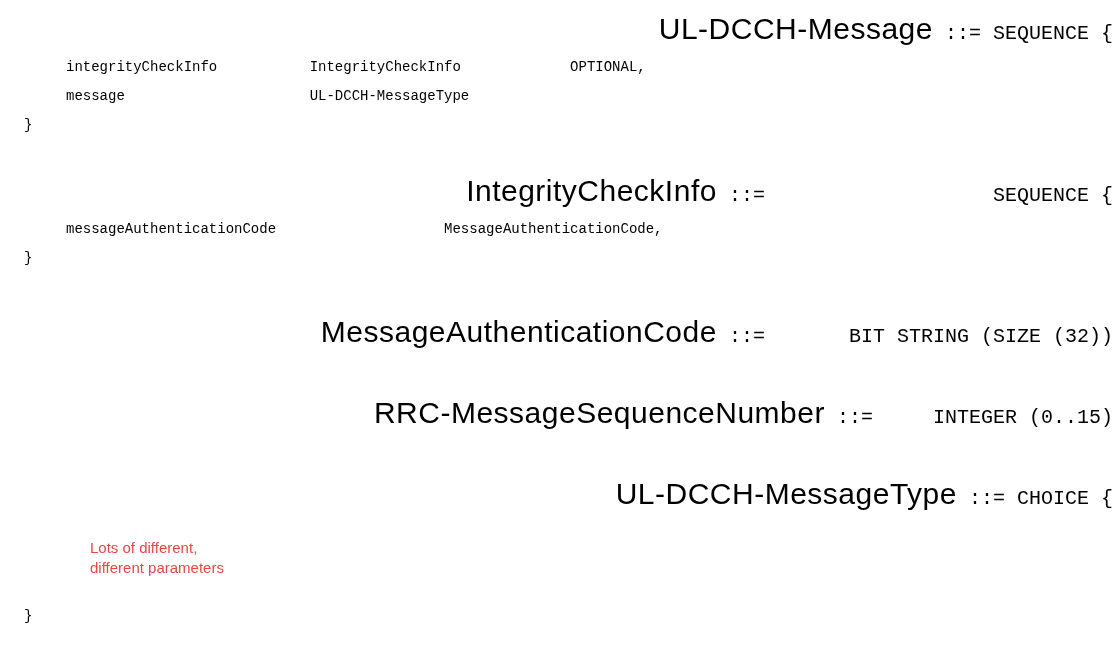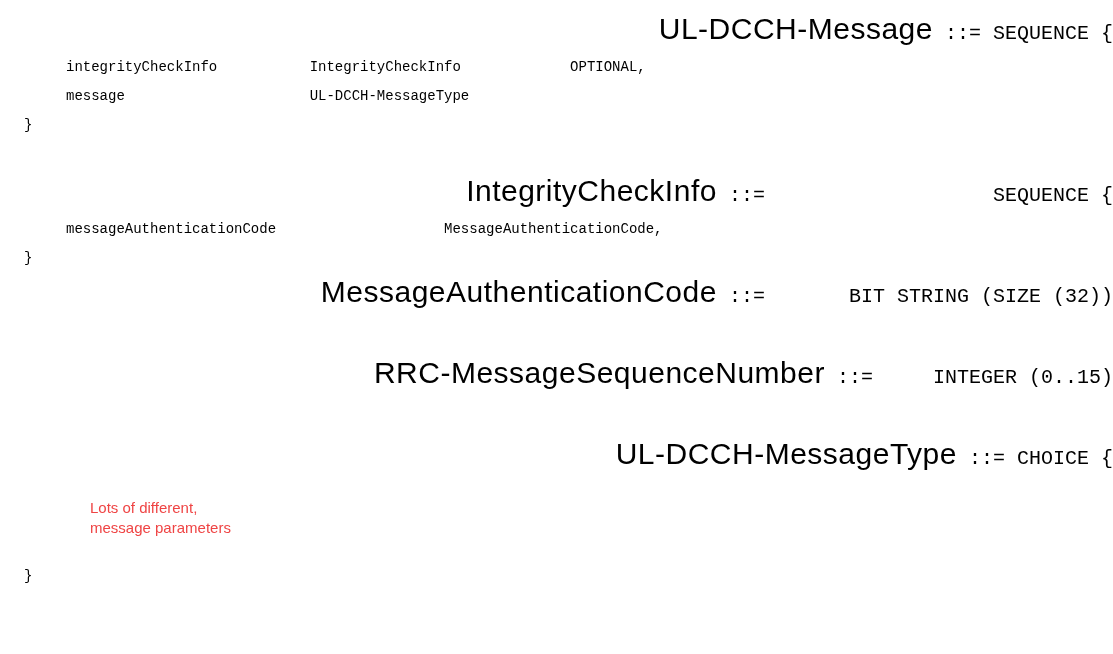--- a/index.html
+++ b/index.html
@@ -12,21 +12,21 @@
     height: 654px;
     overflow: hidden;
     color: #000000;
     font-family: "Liberation Sans", sans-serif;
   }
   .container {
     padding: 10px 0 0 24px;
   }
   .block { margin: 0; }
   .block.b2 { margin-top: 32px; }
-  .block.b3 { }
+  .block.b3 { margin-top: 40px; }
   .block.b4 { margin-top: 38px; }
   .block.b5 { margin-top: 38px; }
 
   .hline {
     white-space: pre;
     line-height: 38px;
     text-align: right;
   }
   .type-name {
     font-family: "Liberation Sans", sans-serif;
@@ -81,18 +81,18 @@
   </div>
 
   <div class="block b4">
     <div class="hline"><span class="type-name">RRC-MessageSequenceNumber</span><span class="mono"> ::=     INTEGER (0..15)</span></div>
   </div>
 
   <div class="block b5">
     <div class="hline"><span class="type-name">UL-DCCH-MessageType</span><span class="mono"> ::= CHOICE {</span></div>
     <div class="annotation">
       <div>Lots of different,</div>
-      <div>message parameters</div>
+      <div>different parameters</div>
     </div>
     <div class="mline final-brace">}</div>
   </div>
 
 </div>
 
 </body></html>

